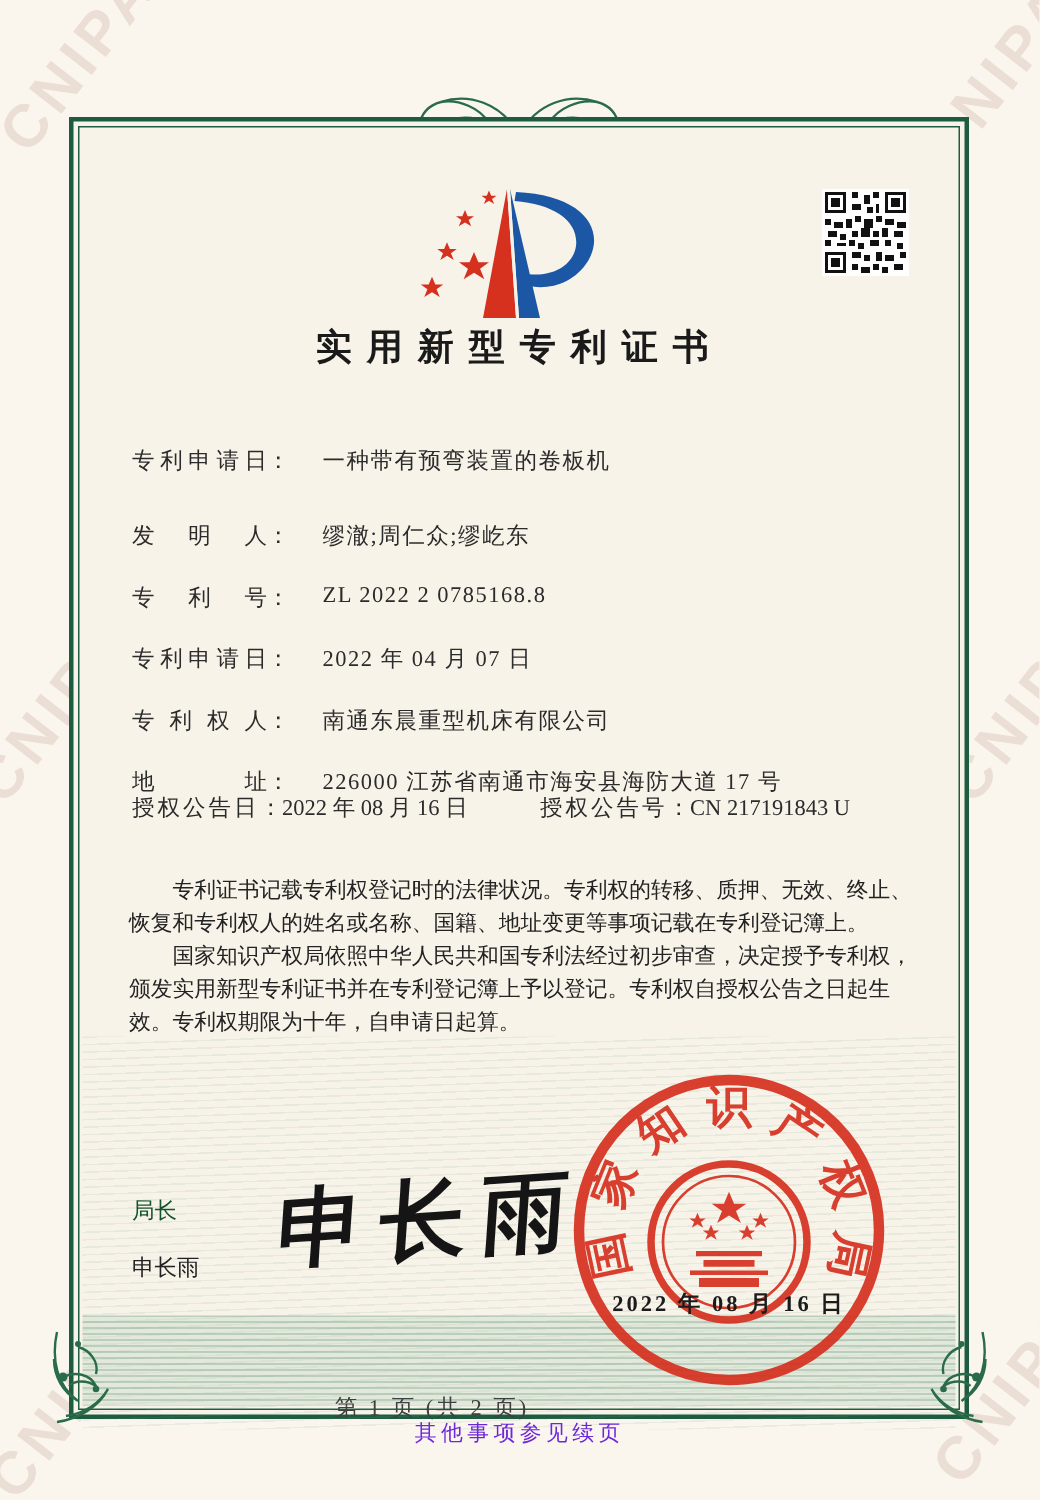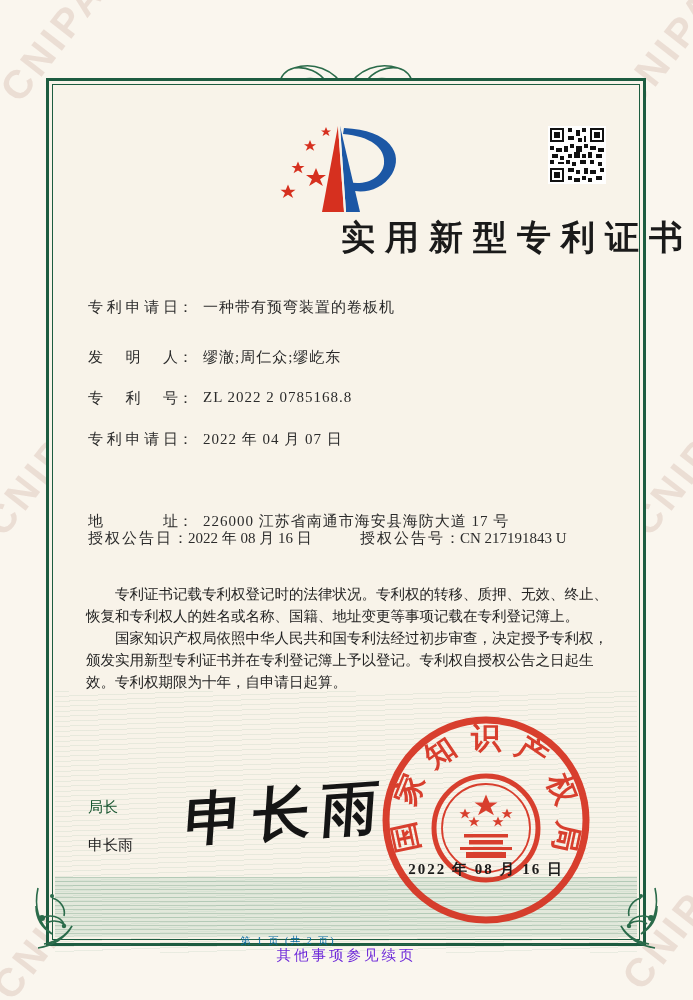--- a/index.html
+++ b/index.html
@@ -21,46 +21,46 @@
       background:repeating-linear-gradient(178deg, rgba(110,160,130,0.12) 0 1px, transparent 1px 5px);}
   .texture-band{position:absolute;left:6px;right:6px;bottom:6px;height:60px;
       background-color:rgba(190,215,196,0.38);
       background-image:repeating-linear-gradient(180deg, rgba(70,130,95,0.25) 0 1px, transparent 1px 4px);}
 
   .cert-no{position:absolute;left:72px;top:118px;font-size:15px;letter-spacing:1px;color:#3a3a3a;}
 
   .logo{position:absolute;left:272px;top:120px;}
   .qr{position:absolute;left:548px;top:126px;}
 
-  .title{position:absolute;left:0;top:215px;width:693px;text-align:right;
-         font-size:34px;font-weight:bold;color:#1a1a1a;letter-spacing:10px;}
+  .title{position:absolute;left:0;top:215px;width:693px;text-align:center;
+         font-size:24px;font-weight:bold;color:#1a1a1a;letter-spacing:10px;}
 
   .field-row{position:absolute;left:88px;font-size:15px;color:#2b2b2b;white-space:nowrap;}
   .field-label{display:inline-block;width:90px;text-align:justify;text-align-last:justify;vertical-align:top;}
   .field-sep{display:inline-block;vertical-align:top;}
-  .field-value{display:inline-block;margin-left:10px;letter-spacing:1px;vertical-align:top;}
+  .field-value{display:inline-block;margin-left:22px;letter-spacing:1px;vertical-align:top;}
 
   .grant-row{position:absolute;left:88px;top:529px;font-size:15px;color:#2b2b2b;white-space:nowrap;}
   .grant-part2{position:absolute;left:272px;top:0;}
   .grant-label{letter-spacing:2px;}
 
   .paras{position:absolute;left:86px;top:583px;width:522px;font-size:14.5px;line-height:22px;color:#232323;}
   .paras p{margin:0;text-indent:2em;}
 
   .signer-role{position:absolute;left:88px;top:798px;font-size:15px;color:#14532d;}
   .signer-name{position:absolute;left:88px;top:836px;font-size:15px;color:#222;}
   .signature{position:absolute;left:185px;top:775px;font-size:58px;color:#151515;
              transform:rotate(-4deg) skewX(-8deg);letter-spacing:10px;font-weight:600;}
 
   .seal{position:absolute;left:378px;top:712px;opacity:0.92;}
   .seal-date{position:absolute;left:378px;top:860px;width:216px;text-align:center;
              font-size:15px;font-weight:bold;color:#1b1b1b;letter-spacing:2px;z-index:5;}
 
   .page-no{position:absolute;left:0;bottom:52px;width:576px;text-align:center;
-           font-size:10px;color:#0369a1;letter-spacing:2px;z-index:4;}
+           font-size:15px;color:#404040;letter-spacing:2px;z-index:4;}
   .footer-note{position:absolute;left:0;top:946px;width:693px;text-align:center;
            font-size:14.5px;color:#6d28d9;letter-spacing:3px;}
 
   .ornament-top{position:absolute;left:246px;top:56px;}
   .corner-bl{position:absolute;left:32px;bottom:48px;}
   .corner-br{position:absolute;right:32px;bottom:48px;transform:scaleX(-1);}
 </style>
 </head>
 <body>
 
@@ -200,20 +200,23 @@
   </div>
   <div class="field-row" style="top:348px;">
     <span class="field-label">发明人</span><span class="field-sep">：</span><span class="field-value">缪澈;周仁众;缪屹东</span>
   </div>
   <div class="field-row" style="top:389px;">
     <span class="field-label">专利号</span><span class="field-sep">：</span><span class="field-value">ZL 2022 2 0785168.8</span>
   </div>
   <div class="field-row" style="top:430px;">
     <span class="field-label">专利申请日</span><span class="field-sep">：</span><span class="field-value">2022 年 04 月 07 日</span>
   </div>
+  <div class="field-row" style="top:471px;">
+    <span class="field-label">专利权人</span><span class="field-sep">：</span><span class="field-value">南通东晨重型机床有限公司</span>
+  </div>
   <div class="field-row" style="top:512px;">
     <span class="field-label">地址</span><span class="field-sep">：</span><span class="field-value">226000 江苏省南通市海安县海防大道 17 号</span>
   </div>
 
   <div class="grant-row">
     <span class="grant-label">授权公告日</span><span>：</span><span>2022 年 08 月 16 日</span>
     <span class="grant-part2">
       <span class="grant-label">授权公告号</span><span>：</span><span>CN 217191843 U</span>
     </span>
   </div>

